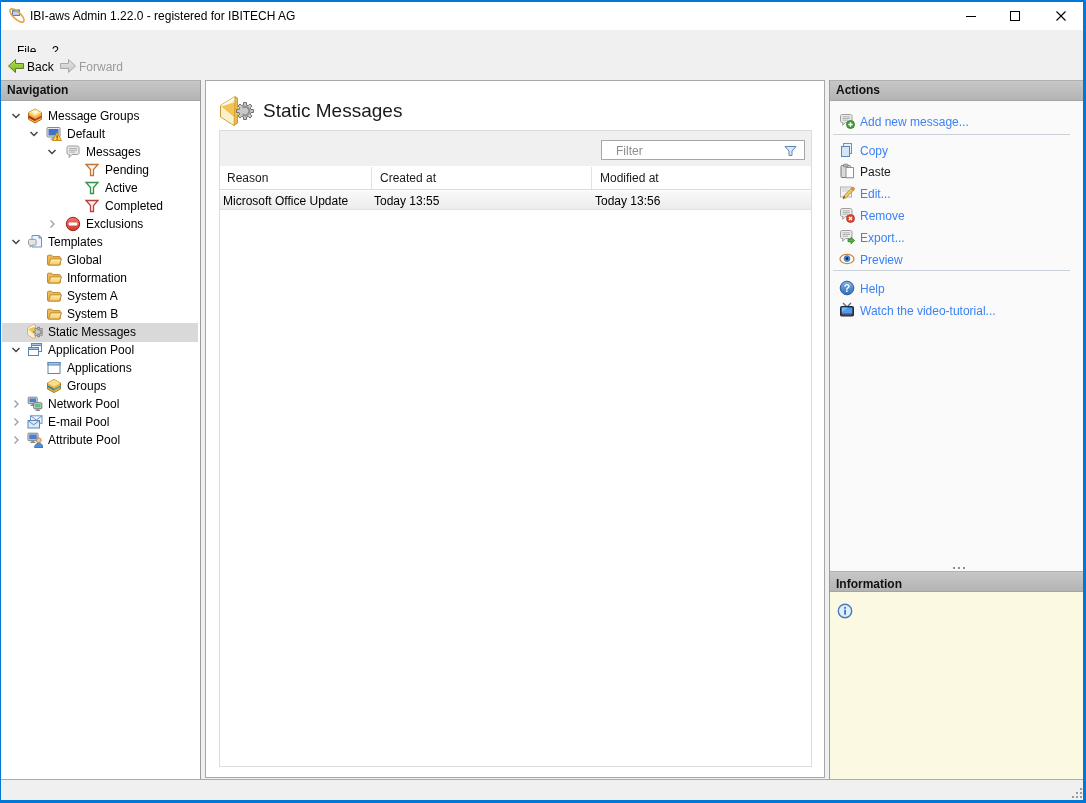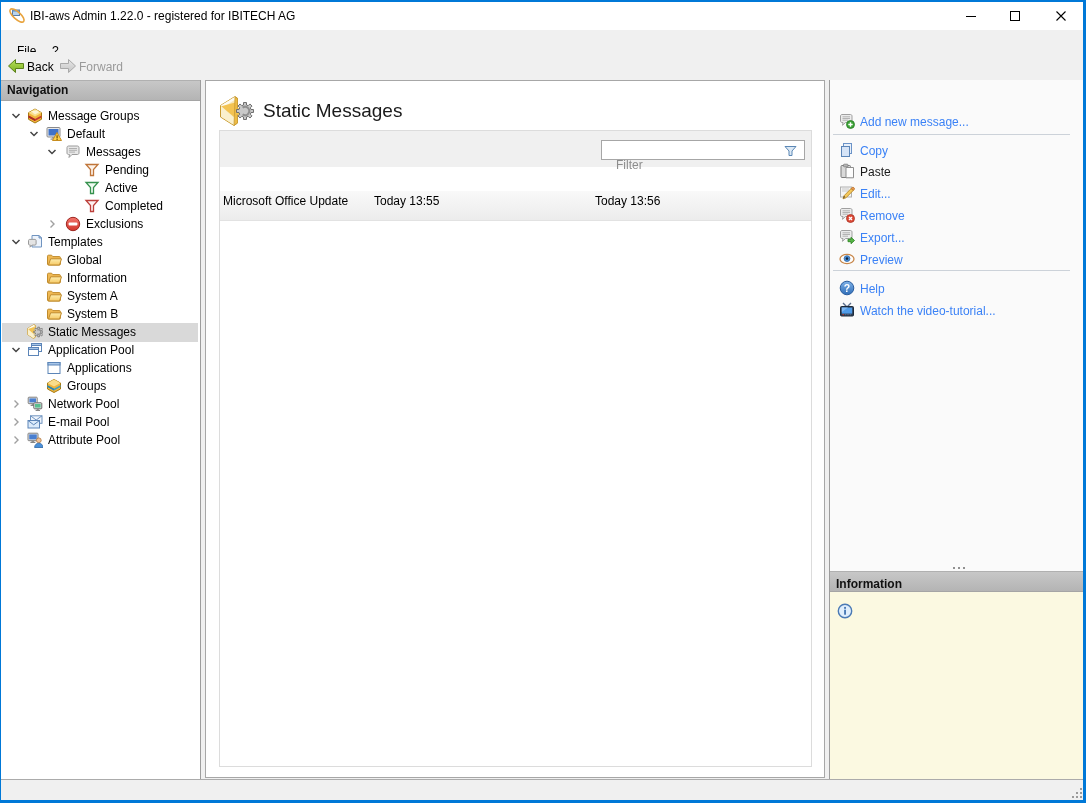--- a/index.html
+++ b/index.html
@@ -21,25 +21,25 @@
   .trow { position:absolute; height:18px; line-height:18px; white-space:nowrap; }
   .trow .lbl { position:absolute; top:0; }
   .chev { position:absolute; width:10px; height:10px; top:4px; }
   .ticon { position:absolute; width:16px; height:16px; top:1px; }
   .tsel { position:absolute; left:1px; top:243px; width:196px; height:19px; background:#d9d9d9; }
   .content { left:205px; top:80px; width:620px; height:698px; background:#fff; border:1px solid #a7a7a7; }
   .page-title { position:absolute; left:57px; top:19px; font-size:19px; color:#1a1a1a; }
   .list { position:absolute; left:13px; top:49px; width:593px; height:637px; border:1px solid #dcdcdc; background:#fff; }
   .filterstrip { position:absolute; left:0; top:0; width:591px; height:36px; background:#f0f0f0; }
   .filterbox { position:absolute; left:381px; top:9px; width:204px; height:20px; background:#fff; border:1px solid #a6a6a6; }
-  .filterbox span { position:absolute; left:14px; top:17px; color:#8d8d8d; }
+  .filterbox span { position:absolute; left:14px; top:3px; color:#8d8d8d; }
   .thead { position:absolute; left:0; top:35px; width:591px; height:24px; background:#fff; border-bottom:1px solid #d9d9d9; }
   .thead .sep { position:absolute; top:1px; width:1px; height:22px; background:#e2e2e2; }
   .thead div.htxt { position:absolute; top:5px; color:#1a1a1a; }
-  .drow { position:absolute; left:0; top:60px; width:591px; height:30px; background:linear-gradient(#f9f9f9,#ececec); border-bottom:1px solid #e2e2e2; }
+  .drow { position:absolute; left:0; top:60px; width:591px; height:19px; background:linear-gradient(#f9f9f9,#ececec); border-bottom:1px solid #e2e2e2; }
   .drow div { position:absolute; top:3px; }
   .rightpanel { left:829px; top:80px; width:254px; height:699px; background:#fafafa; border-left:1px solid #9d9d9d; }
   .action { position:absolute; left:9px; width:240px; height:16px; white-space:nowrap; }
   .action svg { position:absolute; left:0; top:0; }
   .action .atxt { position:absolute; left:21px; top:2px; color:#3b82f6; }
   .action .atxt.dis { color:#1a1a1a; }
   .asep { position:absolute; left:3px; width:237px; height:1px; background:#ccd2d9; }
   .dots3 { position:absolute; left:123px; top:487px; width:12px; height:3px; }
   .dots3 i { position:absolute; top:0; width:2px; height:2px; background:#909090; }
   .info-header { position:absolute; left:0; top:491px; width:253px; height:21px; background:linear-gradient(#c7c7c7,#b4b4b4); border-top:1px solid #b0b0b0; border-bottom:1px solid #a5a5a5; font-weight:bold; padding-left:6px; line-height:24px; color:#111; }
@@ -329,29 +329,37 @@
     </svg>
   <div class="page-title">Static Messages</div>
   <div class="list">
     <div class="filterstrip"></div>
     <div class="filterbox">
         <span>Filter</span>
         <svg style="position:absolute;right:7px;top:4px" width="13" height="12" viewBox="0 0 13 12">
           <path d="M1 1.5 L12 1.5 L8 6 L8 10.5 L5 10.5 L5 6 Z" fill="#dce9f5" stroke="#5b87b5" stroke-width="1"></path>
         </svg>
       </div>
+    <div class="thead">
+      <div class="sep" style="left:151px;"></div>
+      <div class="sep" style="left:371px;"></div>
+      <div class="htxt" style="left:7px;">Reason</div>
+      <div class="htxt" style="left:160px;">Created at</div>
+      <div class="htxt" style="left:380px;">Modified at</div>
+    </div>
     <div class="drow">
       <div style="left:3px;">Microsoft Office Update</div>
       <div style="left:154px;">Today 13:55</div>
       <div style="left:375px;">Today 13:56</div>
     </div>
   </div>
 </div>
 
 <div class="abs rightpanel">
+  <div class="panel-header">Actions</div>
   <div id="actions">
       <div class="action" style="top: 33px;">
         <svg width="16" height="16" viewBox="0 0 16 16">
           <path d="M1.5 3 C1.5 2.2 2.2 1.5 3 1.5 H11.5 C12.3 1.5 13 2.2 13 3 V8 C13 8.8 12.3 9.5 11.5 9.5 H6.5 L3.5 12.3 L4 9.5 H3 C2.2 9.5 1.5 8.8 1.5 8 Z" fill="#ececec" stroke="#a0a0a0" stroke-width="1"></path>
   <path d="M3.5 3.8 H11 M3.5 5.5 H11 M3.5 7.2 H9" stroke="#b3b3b3" stroke-width="1"></path>
           <circle cx="11.5" cy="11.5" r="4" fill="#3ba235" stroke="#2a7d26" stroke-width="0.8"></circle>
  <path d="M11.5 9.3 V13.7 M9.3 11.5 H13.7" stroke="#fff" stroke-width="1.4"></path>
         </svg>
         <span class="atxt">Add new message...</span>
       </div>

